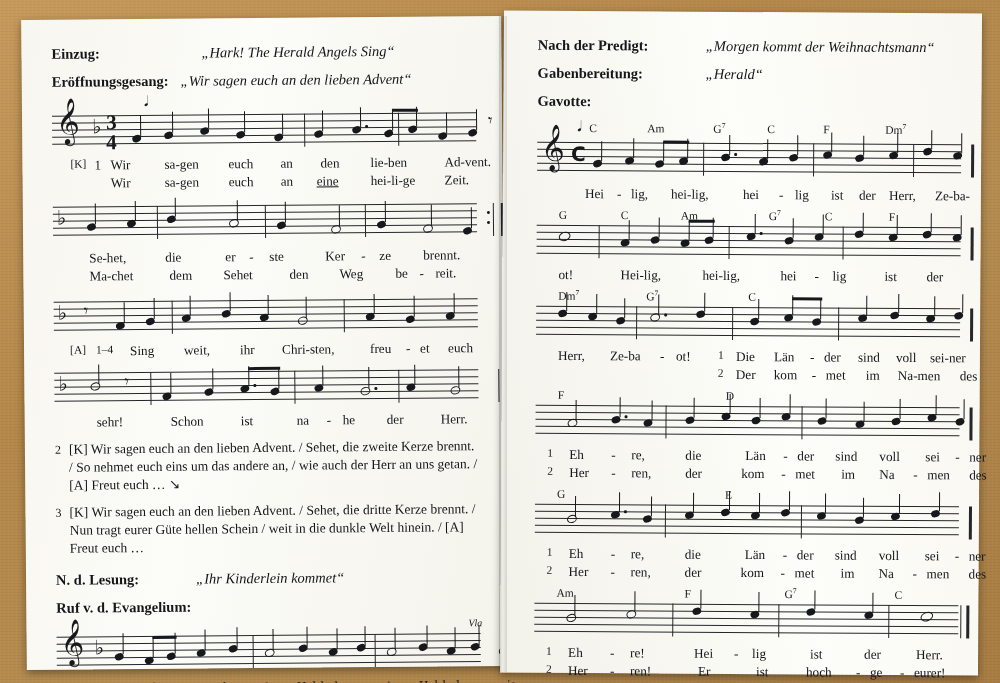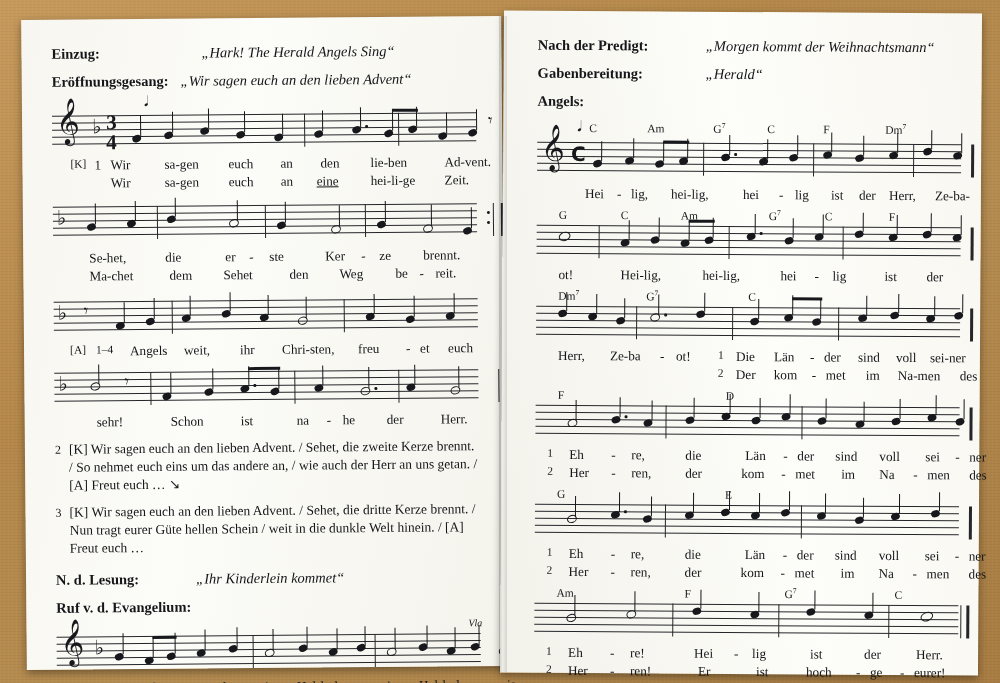--- a/index.html
+++ b/index.html
@@ -418,25 +418,25 @@
         <div class="note" style="left:352px;top:25px"></div>
           <div class="stem" style="left:360px;top:5px;height:21px"></div>
         <div class="note" style="left:392px;top:22px"></div>
           <div class="stem" style="left:400px;top:3px;height:20px"></div>
         <div class="barline thick" style="left:452px;top:8px"></div>
       </div>
 
       <div class="lyrics">
         <span class="lyr small" style="left:16px">[A]</span>
         <span class="lyr small" style="left:42px">1–4</span>
-        <span class="lyr" style="left:76px">Angels</span>
+        <span class="lyr" style="left:76px">Sing</span>
         <span class="lyr" style="left:130px">weit,</span>
         <span class="lyr" style="left:186px">ihr</span>
         <span class="lyr" style="left:228px">Chri-sten,</span>
-        <span class="lyr" style="left:304px">freu</span>
+        <span class="lyr" style="left:316px">freu</span>
         <span class="lyr" style="left:352px">-</span>
         <span class="lyr" style="left:366px">et</span>
         <span class="lyr" style="left:394px">euch</span>
       </div>
 
       <div class="system" style="height:46px;margin-top:4px">
         <div class="staff" style="top:8px">
           <div class="ln" style="top:0px"></div>
             <div class="ln" style="top:7px"></div>
             <div class="ln" style="top:14px"></div>
@@ -571,21 +571,21 @@
 
       <div class="row row-nachpredigt">
         <span class="lbl">Nach der Predigt:</span>
         <span class="val">„Morgen kommt der Weihnachtsmann“</span>
       </div>
       <div class="row row-gaben">
         <span class="lbl">Gabenbereitung:</span>
         <span class="val">„Herald“</span>
       </div>
       <div class="row" style="margin-bottom:4px">
-        <span class="lbl">Angels:</span>
+        <span class="lbl">Gavotte:</span>
       </div>
 
       <div class="system" style="height:62px;margin-top:10px">
         <div class="tempo-note" style="left:40px;top:-2px">𝅘𝅥</div>
         <div class="chordsym" style="left:52px;top:0px"><span>C</span><sup></sup></div>
         <div class="chordsym" style="left:110px;top:0px"><span>Am</span><sup></sup></div>
         <div class="chordsym" style="left:176px;top:0px"><span>G</span><sup>7</sup></div>
         <div class="chordsym" style="left:230px;top:0px"><span>C</span><sup></sup></div>
         <div class="chordsym" style="left:286px;top:0px"><span>F</span><sup></sup></div>
         <div class="chordsym" style="left:348px;top:0px"><span>Dm</span><sup>7</sup></div>

